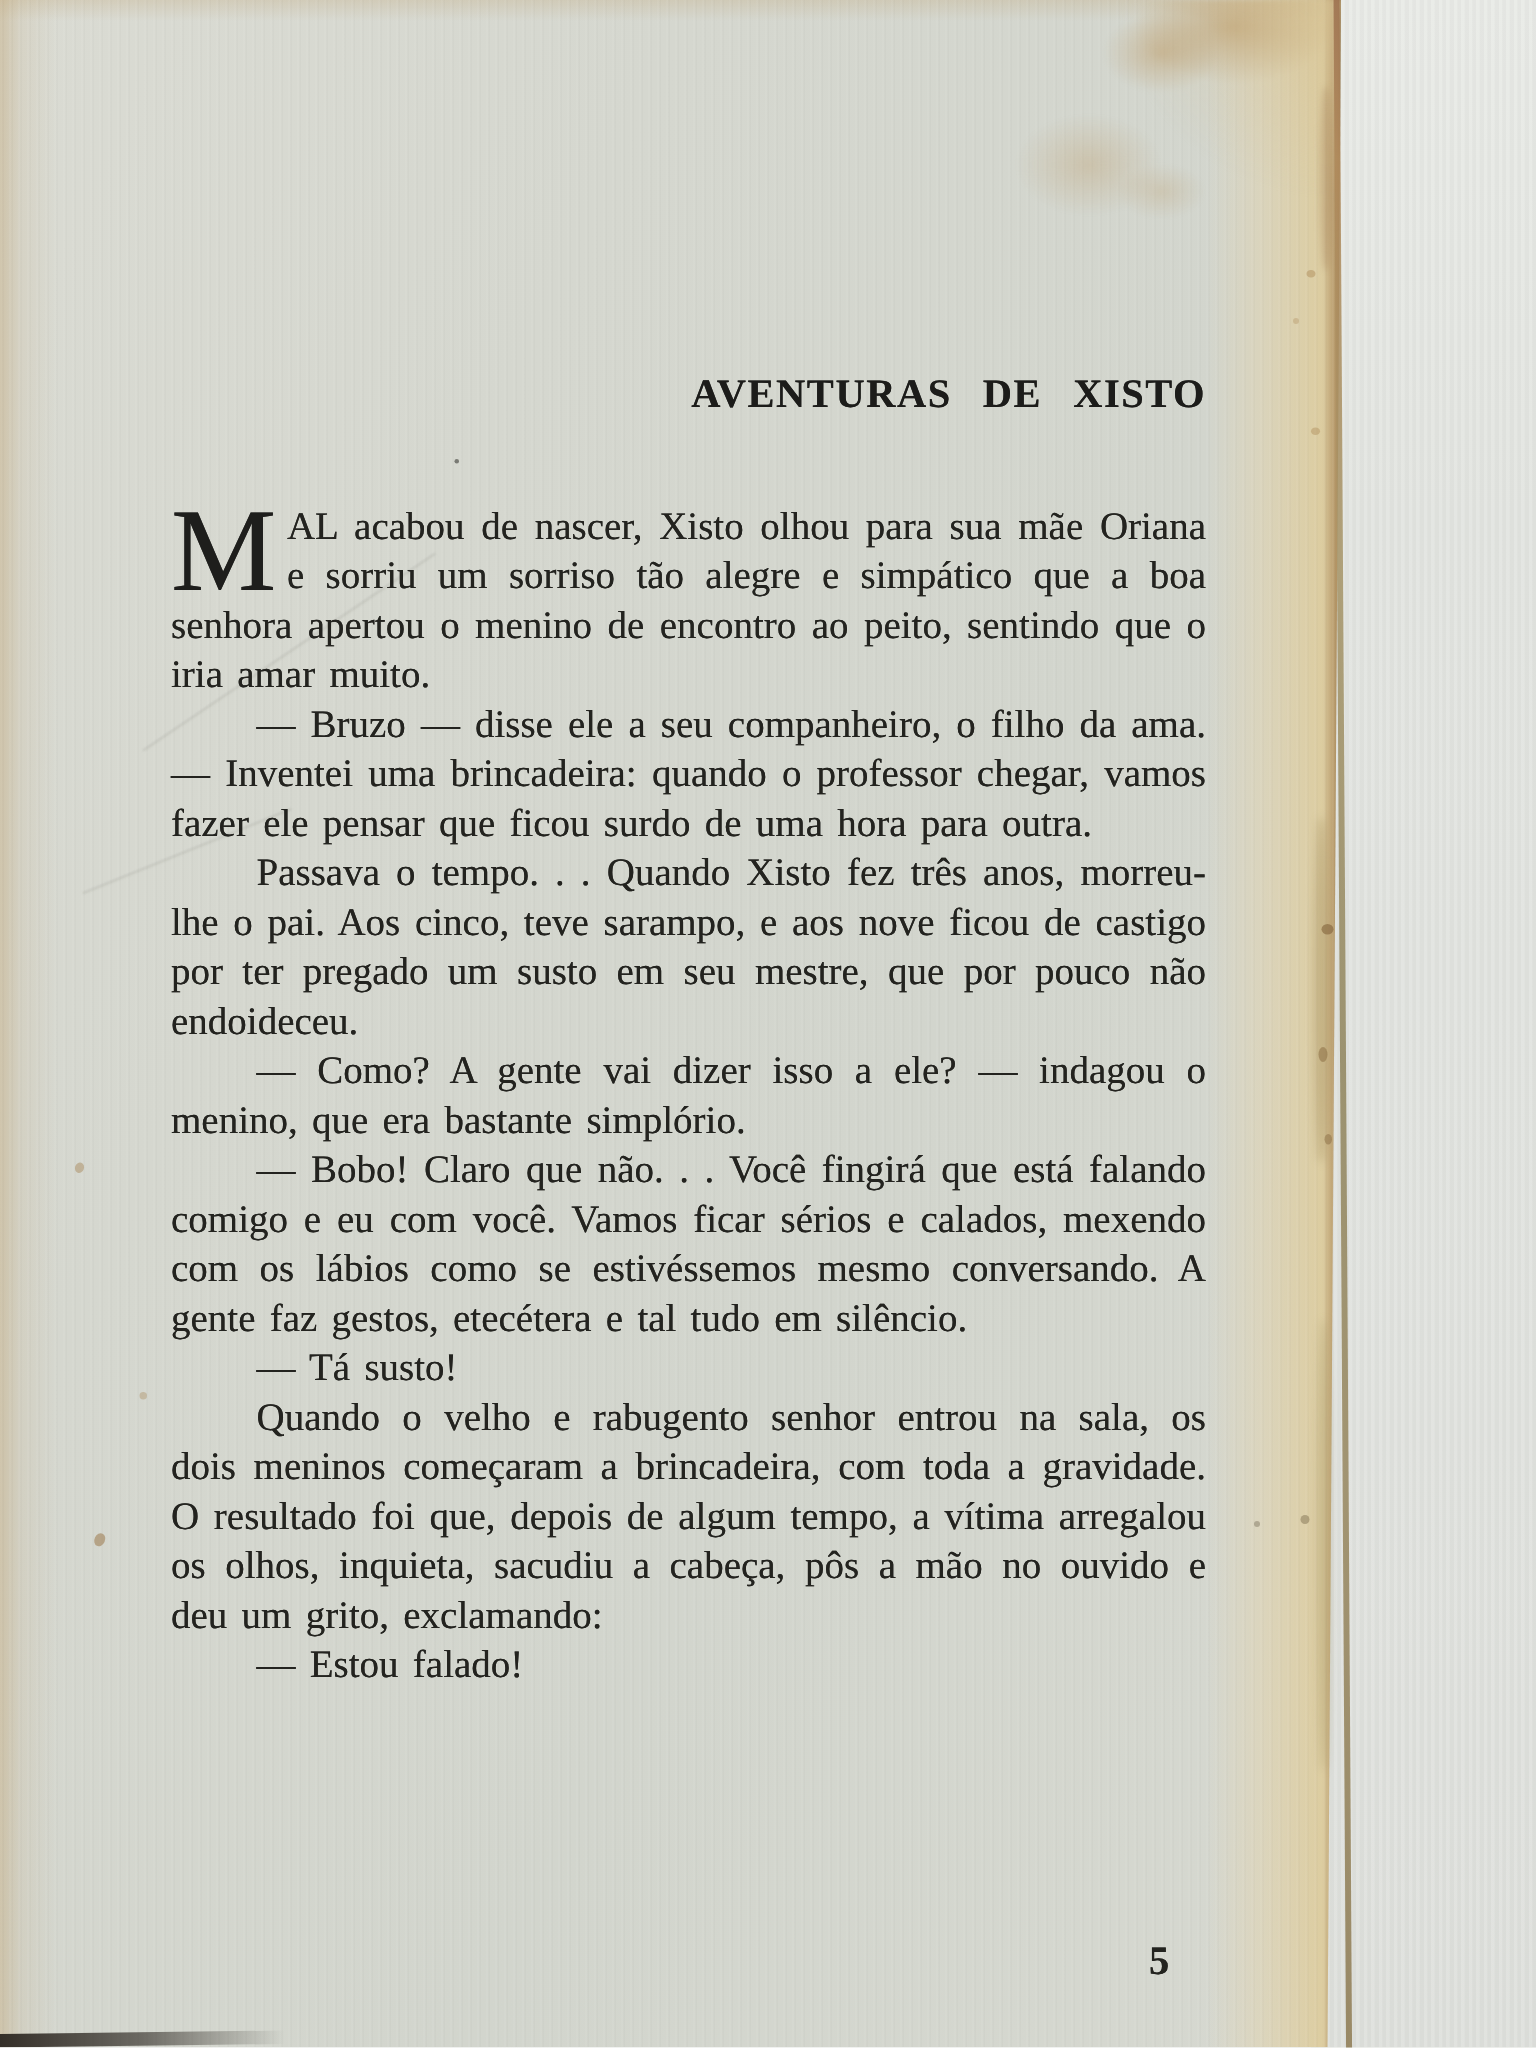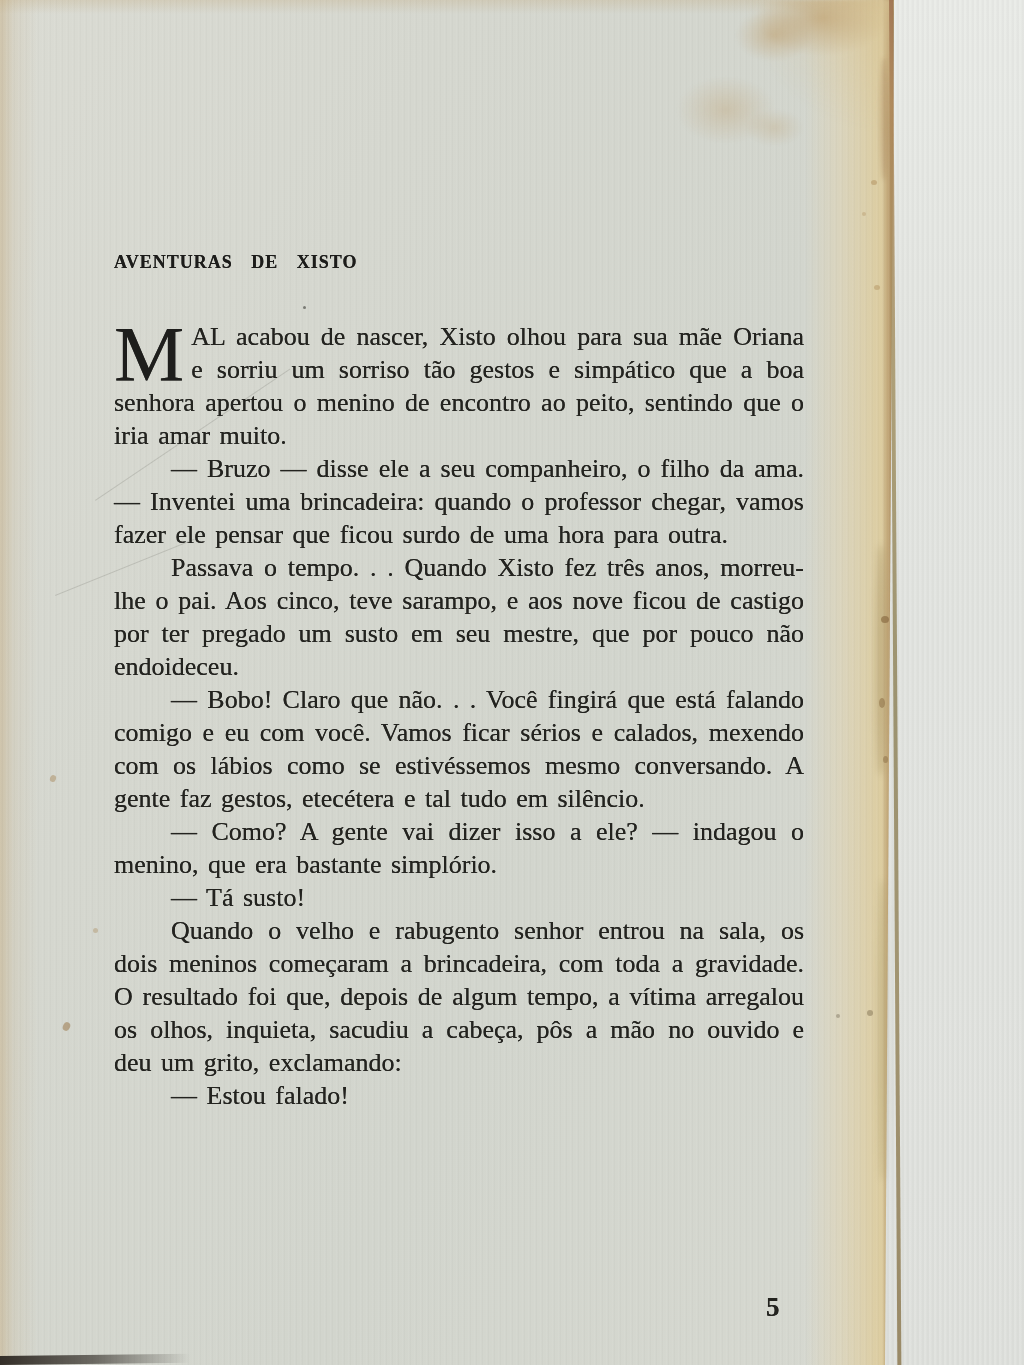--- a/index.html
+++ b/index.html
@@ -83,24 +83,24 @@
     background:linear-gradient(to right, #342f29 0%, rgba(52,47,41,0.65) 50%, rgba(52,47,41,0) 100%);
     transform:skewY(-0.7deg); transform-origin:left bottom;
   }
   
   .text-block {
     position:absolute; left:114px; top:247px; width:690px;
     color:#23231f;
     text-shadow:0 0 0.4px rgba(30,30,28,0.85);
   }
   .title {
-    font-size:18px; font-weight:bold; line-height:30px;
+    font-size:27px; font-weight:bold; line-height:30px;
     letter-spacing:1px; word-spacing:13px;
-    text-align:left; color:#1c1c1a;
-    margin:0 0 43px 0;
+    text-align:right; color:#1c1c1a;
+    margin:0 0 57px 0;
   }
   .text-block p {
     font-size:26px; line-height:33px;
     text-align:justify; text-indent:57px; word-spacing:3px;
   }
   p.first { text-indent:0; }
   .dropcap {
     float:left; font-size:79px; line-height:62px; height:62px;
     margin:3px 9px 0 0; letter-spacing:-2px; color:#1e1e1c;
   }
@@ -132,26 +132,26 @@
   <div class="speck sp11"></div>
   <div class="speck sp12"></div>
 
   <div class="crease crease-1"></div>
   <div class="crease crease-2"></div>
   <div class="bottom-shadow"></div>
 
   <div class="text-block">
     <h1 class="title">AVENTURAS DE XISTO</h1>
 
-    <p class="first"><span class="dropcap">M</span><span>AL acabou de nascer, Xisto olhou para sua mãe Oriana e sorriu um sorriso tão gestos e simpático que a boa senhora apertou o menino de encontro ao peito, sentindo que o iria amar muito.</span></p>
+    <p class="first"><span class="dropcap">M</span><span>AL acabou de nascer, Xisto olhou para sua mãe Oriana e sorriu um sorriso tão alegre e simpático que a boa senhora apertou o menino de encontro ao peito, sentindo que o iria amar muito.</span></p>
 
     <p>— Bruzo — disse ele a seu companheiro, o filho da ama. — Inventei uma brincadeira: quando o professor chegar, vamos fazer ele pensar que ficou surdo de uma hora para outra.</p>
     <p>Passava o tempo.&nbsp;.&nbsp;. Quando Xisto fez três anos, morreu-lhe o pai. Aos cinco, teve sarampo, e aos nove ficou de castigo por ter pregado um susto em seu mestre, que por pouco não endoideceu.</p>
+    <p>— Como? A gente vai dizer isso a ele? — indagou o menino, que era bastante simplório.</p>
     <p>— Bobo! Claro que não.&nbsp;.&nbsp;. Você fingirá que está falando comigo e eu com você. Vamos ficar sérios e calados, mexendo com os lábios como se estivéssemos mesmo conversando. A gente faz gestos, etecétera e tal tudo em silêncio.</p>
-    <p>— Como? A gente vai dizer isso a ele? — indagou o menino, que era bastante simplório.</p>
     <p>— Tá susto!</p>
     <p>Quando o velho e rabugento senhor entrou na sala, os dois meninos começaram a brincadeira, com toda a gravidade. O resultado foi que, depois de algum tempo, a vítima arregalou os olhos, inquieta, sacudiu a cabeça, pôs a mão no ouvido e deu um grito, exclamando:</p>
     <p>— Estou falado!</p>
   </div>
 
   <div class="page-number">5</div>
 </div>
 
 <div class="fore-edge-line"></div>
 <div class="edge-smudge smudge-a"></div>

